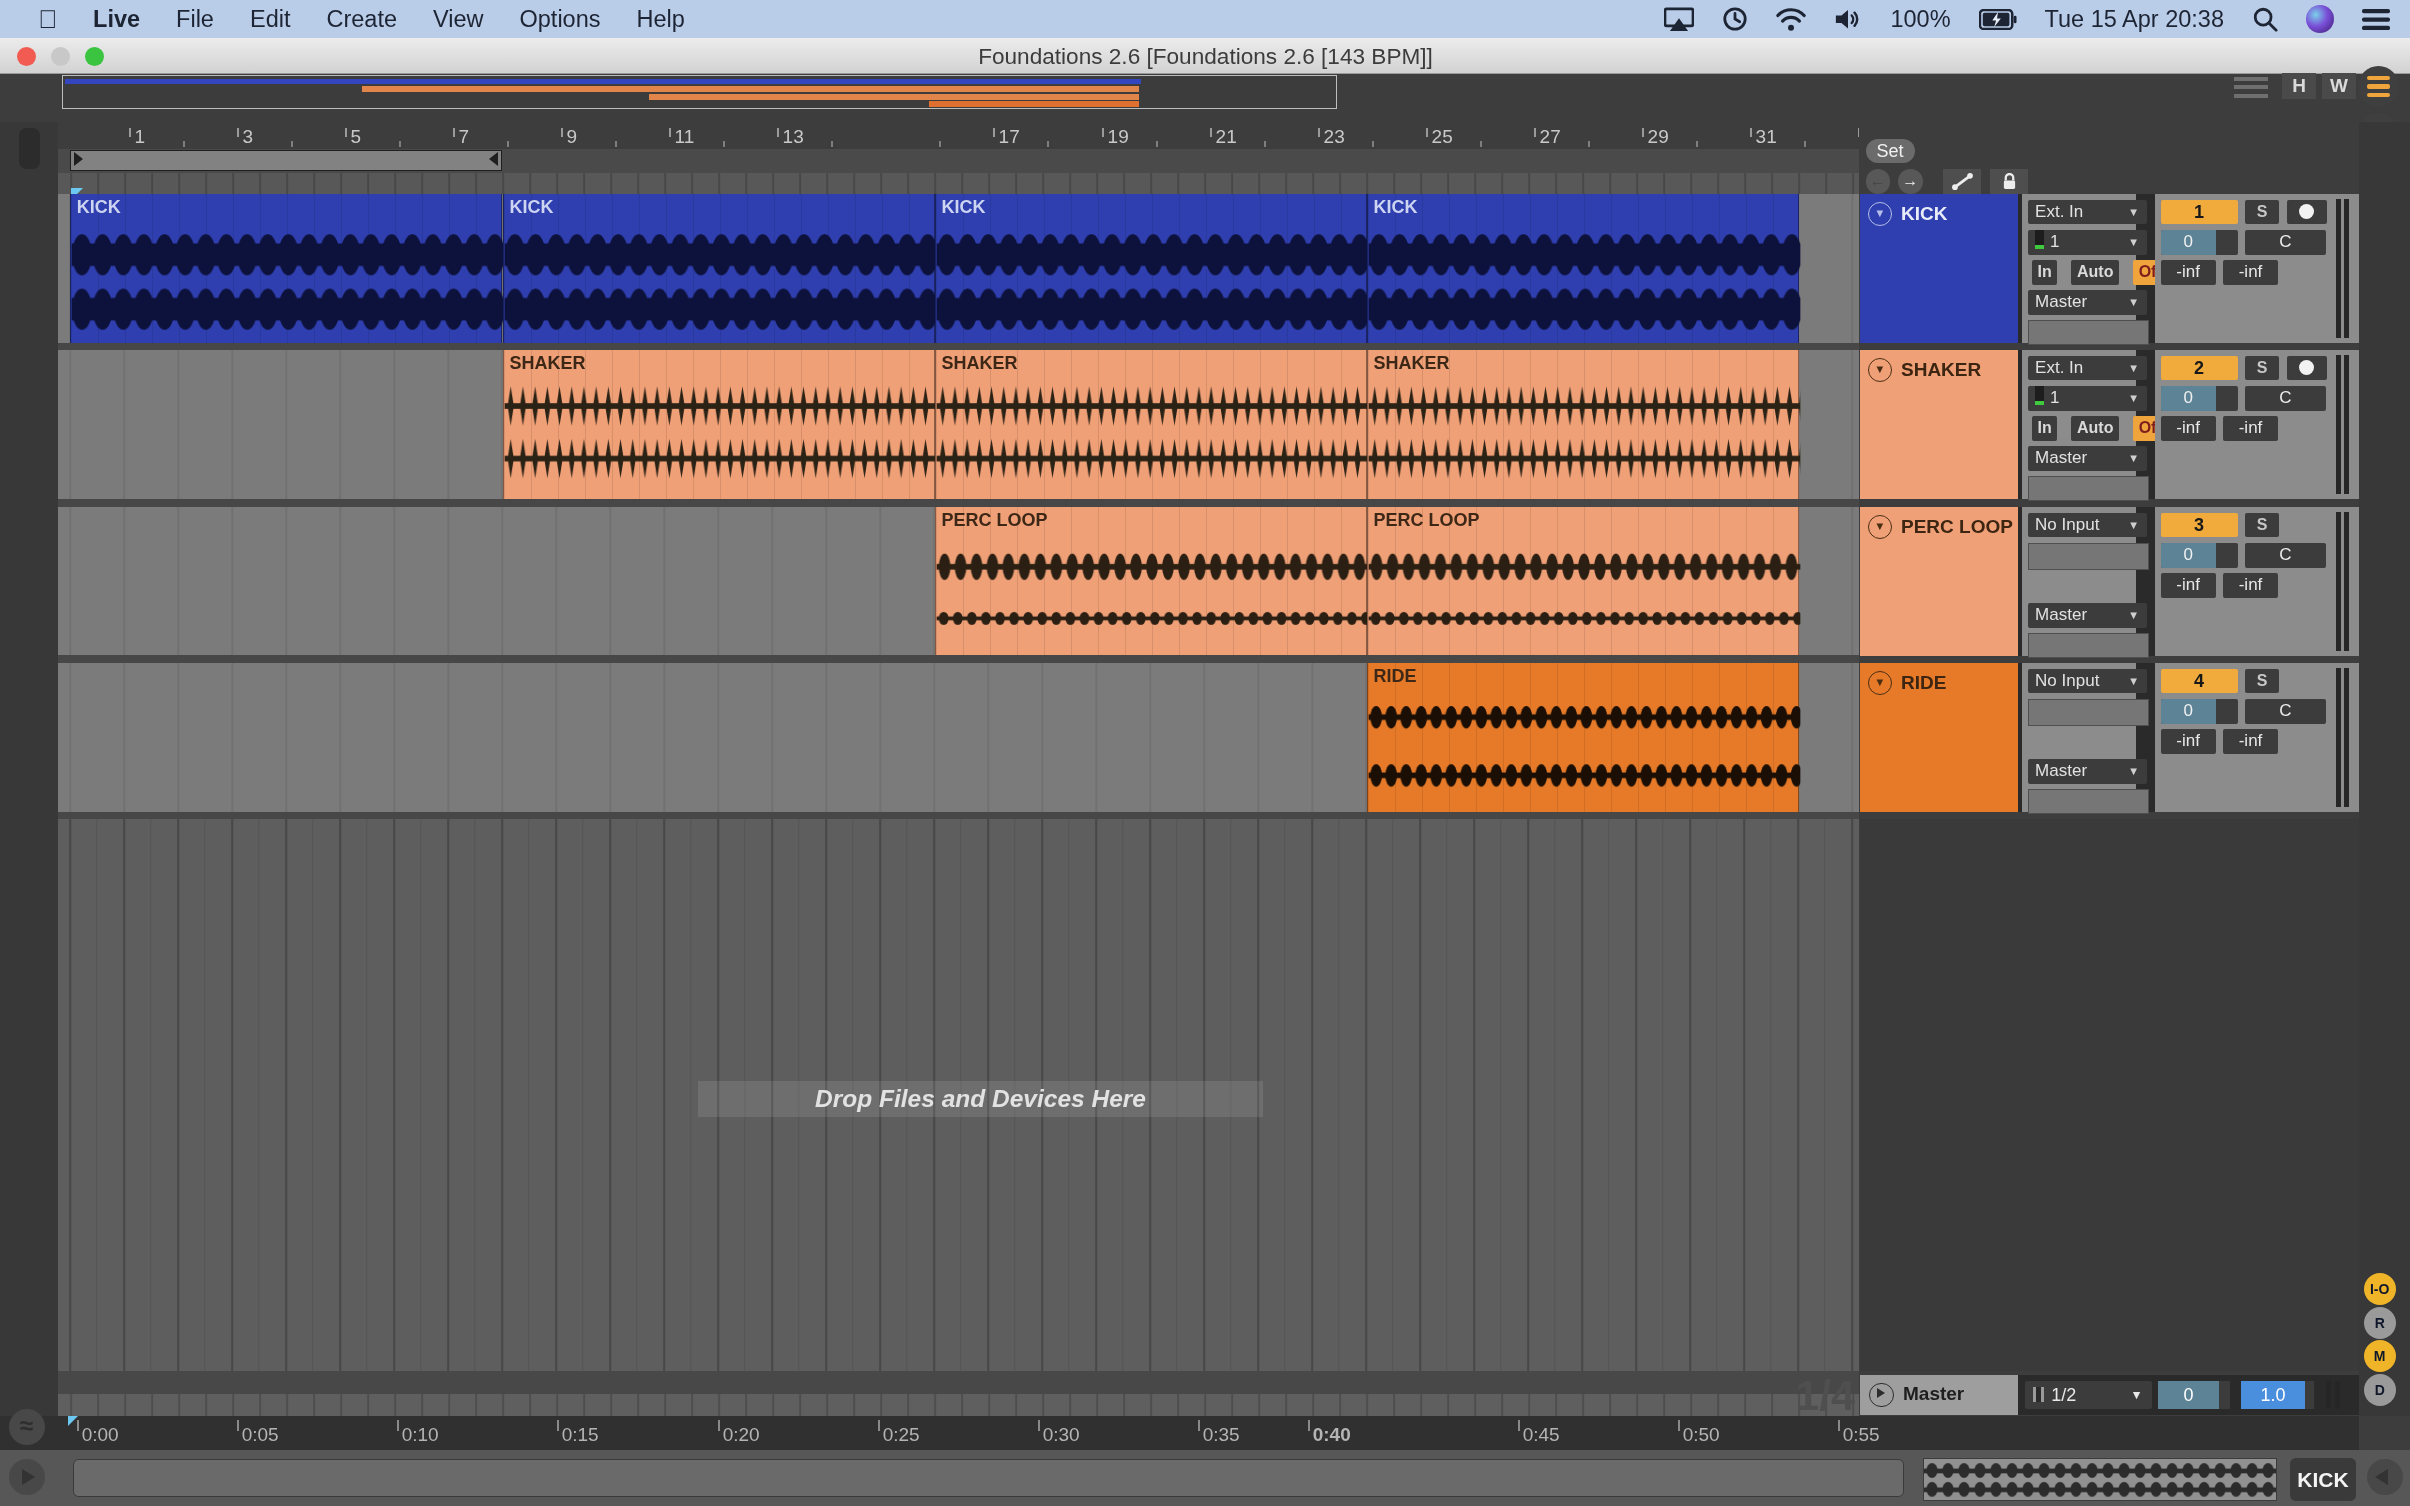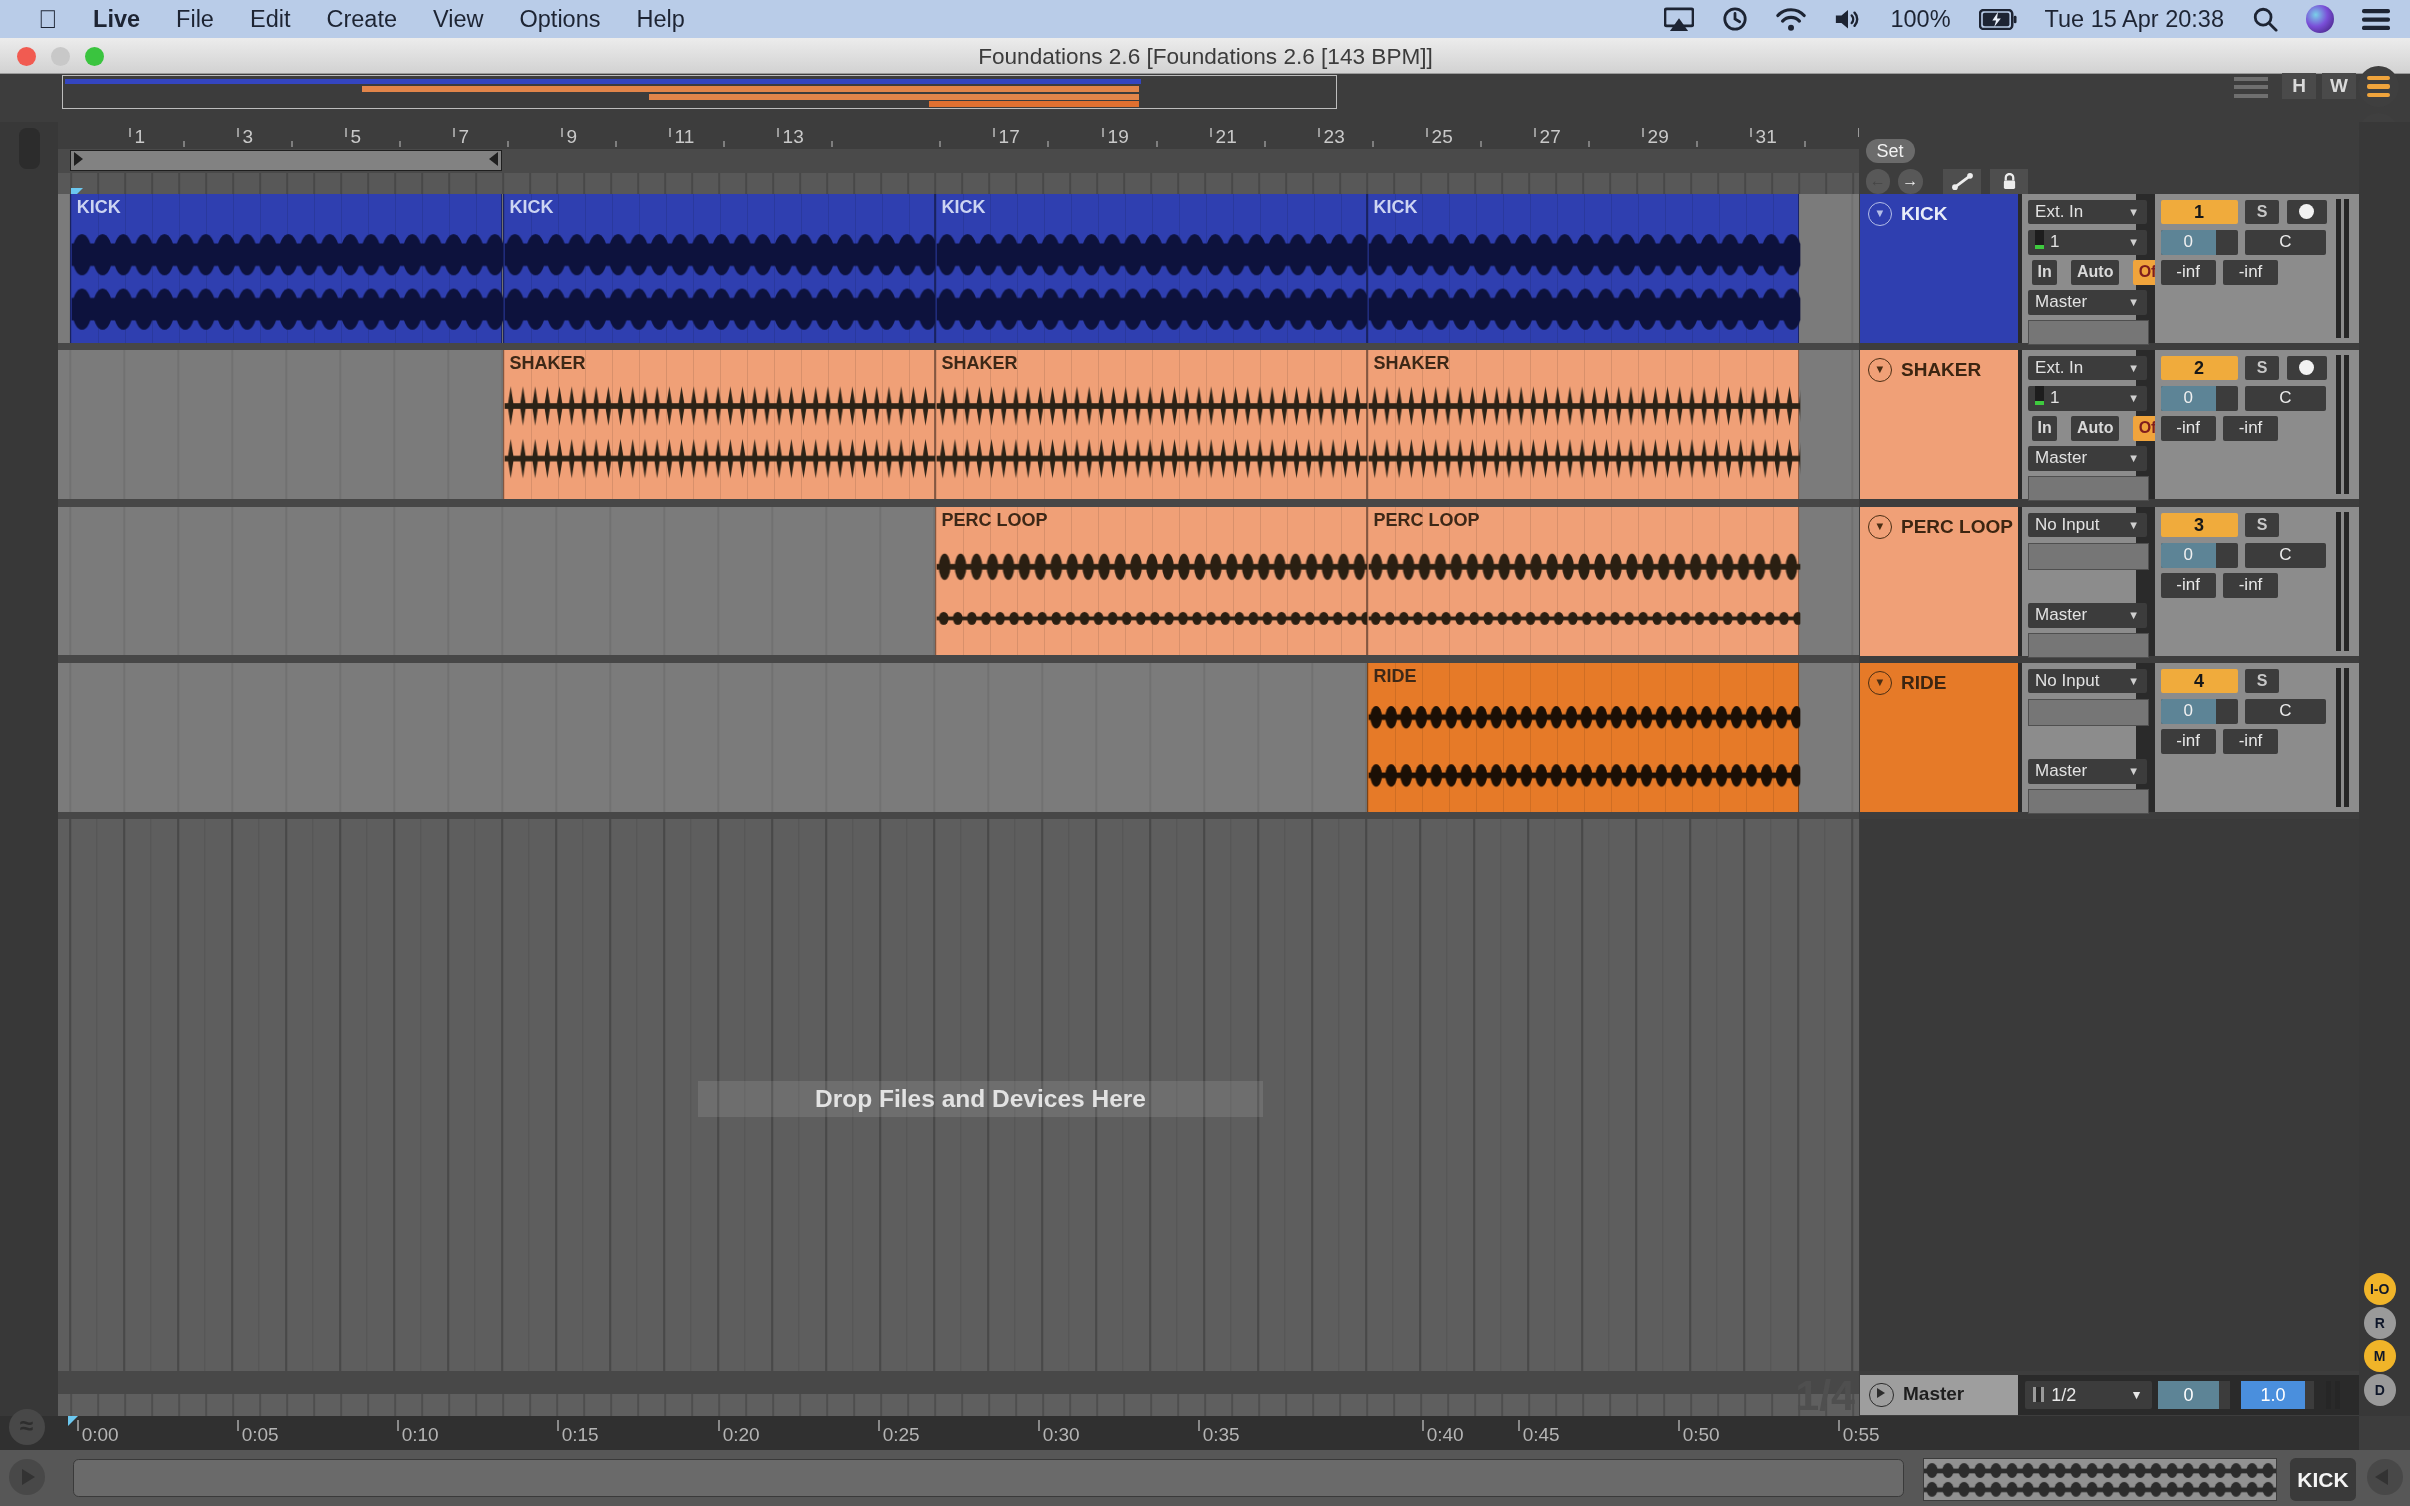--- a/index.html
+++ b/index.html
@@ -51,21 +51,21 @@
   
   .lane{position:absolute;left:58px;width:1801px;height:149px;background:#7b7b7b;overflow:hidden;
     background-image:repeating-linear-gradient(90deg,rgba(0,0,0,.08) 0 1.9px,transparent 1.9px 54px);
     background-position-x:11.3px;}
   .lane-div{position:absolute;left:58px;width:1801px;height:7.5px;background:#474747;}
   #empty-area{position:absolute;left:58px;top:819px;width:1801px;height:552px;background:#5e5e5e;
     background-image:repeating-linear-gradient(90deg,rgba(0,0,0,.20) 0 1.9px,transparent 1.9px 54px),
       repeating-linear-gradient(90deg,rgba(0,0,0,.10) 0 0.9px,transparent 0.9px 27px);
     background-position-x:11.3px;}
   #drop-hint{position:absolute;left:640px;top:262px;width:565px;text-align:center;
-    font-size:24.5px;font-weight:bold;color:#e2e2e2;background:rgba(255,255,255,.10);padding:3.8px 0;}
+    font-size:24.5px;font-weight:bold;color:#e2e2e2;background:rgba(255,255,255,.10);padding:3.8px 0;font-style:italic;}
   
   .clip{position:absolute;top:0;height:149px;box-sizing:border-box;border-left:1.9px solid rgba(0,0,0,.45);
     border-right:0.9px solid rgba(0,0,0,.35);
     background-image:repeating-linear-gradient(90deg,rgba(0,0,0,.10) 0 1.4px,transparent 1.4px 27px);}
   .clip-kick{background-color:#2f3fb0;}
   .clip-shaker,.clip-perc{background-color:#f0a077;}
   .clip-ride{background-color:#e67a28;}
   .clip-label{height:26px;line-height:26px;font-size:18px;font-weight:bold;padding-left:5.6px;
     white-space:nowrap;overflow:hidden;}
   .clip-kick .clip-label{color:#ccd4f2;}
@@ -642,21 +642,21 @@
 
   <div id="time-ruler">
       <span class="time-label" style="left: 77px;">0:00</span>
       <span class="time-label" style="left: 237px;">0:05</span>
       <span class="time-label" style="left: 397px;">0:10</span>
       <span class="time-label" style="left: 557px;">0:15</span>
       <span class="time-label" style="left: 718px;">0:20</span>
       <span class="time-label" style="left: 878px;">0:25</span>
       <span class="time-label" style="left: 1038px;">0:30</span>
       <span class="time-label" style="left: 1198px;">0:35</span>
-      <span class="time-label" style="left: 1422px;">0:40</span>
+      <span class="time-label" style="left: 1308px; font-weight: bold;">0:40</span>
       <span class="time-label" style="left: 1518px;">0:45</span>
       <span class="time-label" style="left: 1678px;">0:50</span>
       <span class="time-label" style="left: 1838px;">0:55</span>
     </div>
   <div id="playhead-bottom"></div>
 
   <div id="status-bar">
     <span class="sb-circ" id="wave-circ">≈</span>
     <span class="sb-circ" id="play-circ"></span>
     <div id="info-line"></div>

